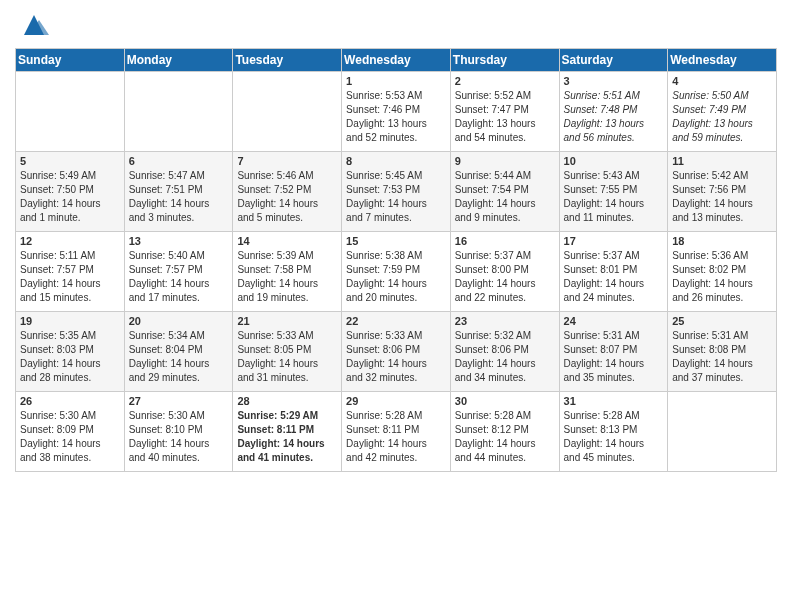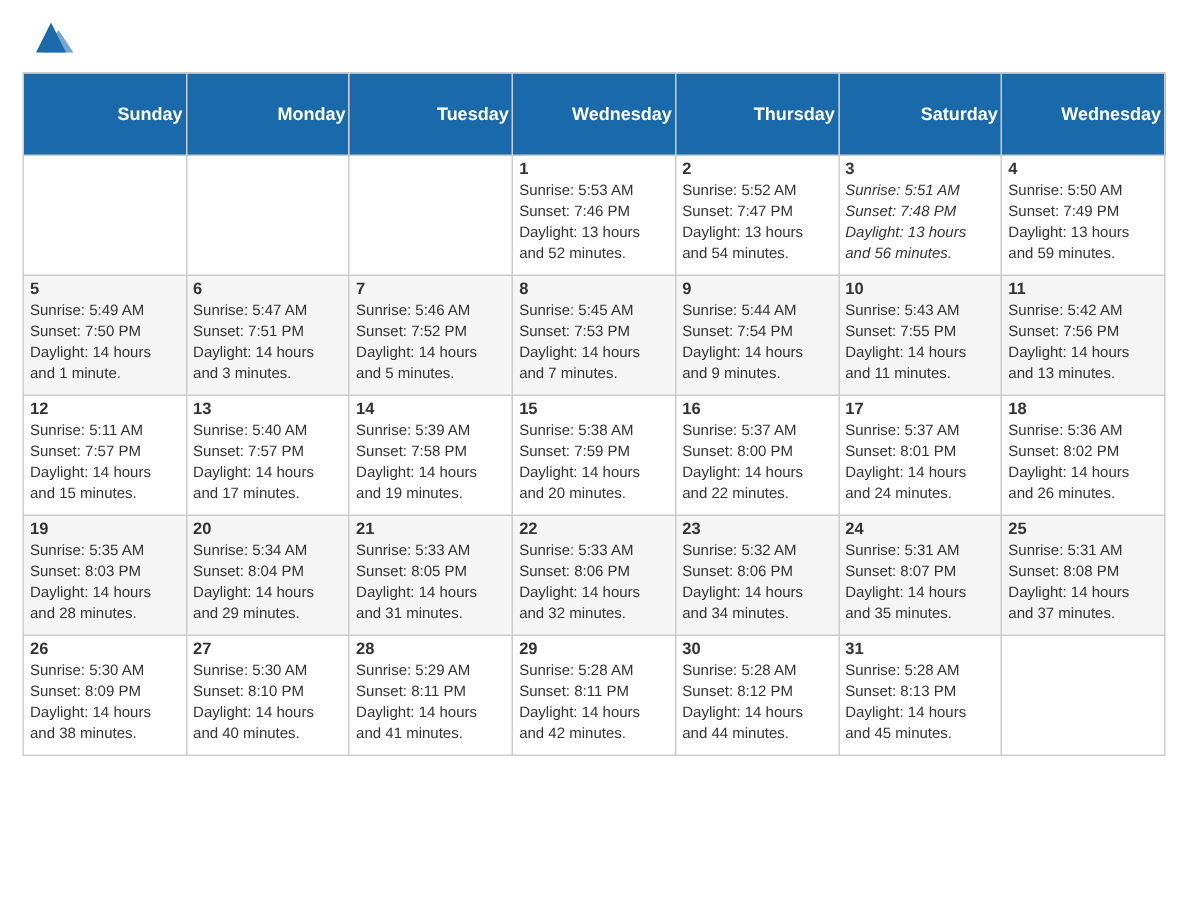--- a/index.html
+++ b/index.html
@@ -57,22 +57,22 @@
       font-size: 14px;
       color: #555;
     }
     .calendar {
       width: 100%;
       border-collapse: collapse;
     }
     .calendar th {
       background-color: #1a6aab;
       color: white;
-      text-align: right;
-      padding: 20px 2px;
+      text-align: left;
+      padding: 4px 2px;
       font-size: 12px;
       border: 1px solid #ccc;
       margin-top: 22px;
     }
     .calendar td {
       vertical-align: top;
       border: 1px solid #ccc;
       padding: 3px 4px;
       width: calc(100% / 7);
       font-size: 9.5px;
@@ -151,21 +151,21 @@
           </td>
           <td>
             <div class="day-number">3</div>
             <div class="day-info" style="white-space: pre-line; font-style: italic;">Sunrise: 5:51 AM
 Sunset: 7:48 PM
 Daylight: 13 hours
 and 56 minutes.</div>
           </td>
           <td>
             <div class="day-number">4</div>
-            <div class="day-info" style="white-space: pre-line;">Sunrise: 5:50 AM
+            <div class="day-info" style="white-space: pre-line; font-style: italic;">Sunrise: 5:50 AM
 Sunset: 7:49 PM
 Daylight: 13 hours
 and 59 minutes.</div>
           </td>
         </tr>
         <tr>
           <td>
             <div class="day-number">5</div>
             <div class="day-info" style="white-space: pre-line;">Sunrise: 5:49 AM
 Sunset: 7:50 PM
@@ -327,21 +327,21 @@
           </td>
           <td>
             <div class="day-number">27</div>
             <div class="day-info" style="white-space: pre-line;">Sunrise: 5:30 AM
 Sunset: 8:10 PM
 Daylight: 14 hours
 and 40 minutes.</div>
           </td>
           <td>
             <div class="day-number">28</div>
-            <div class="day-info" style="white-space: pre-line;">Sunrise: 5:29 AM
+            <div class="day-info" style="white-space: pre-line; font-weight: bold;">Sunrise: 5:29 AM
 Sunset: 8:11 PM
 Daylight: 14 hours
 and 41 minutes.</div>
           </td>
           <td>
             <div class="day-number">29</div>
             <div class="day-info" style="white-space: pre-line;">Sunrise: 5:28 AM
 Sunset: 8:11 PM
 Daylight: 14 hours
 and 42 minutes.</div>

